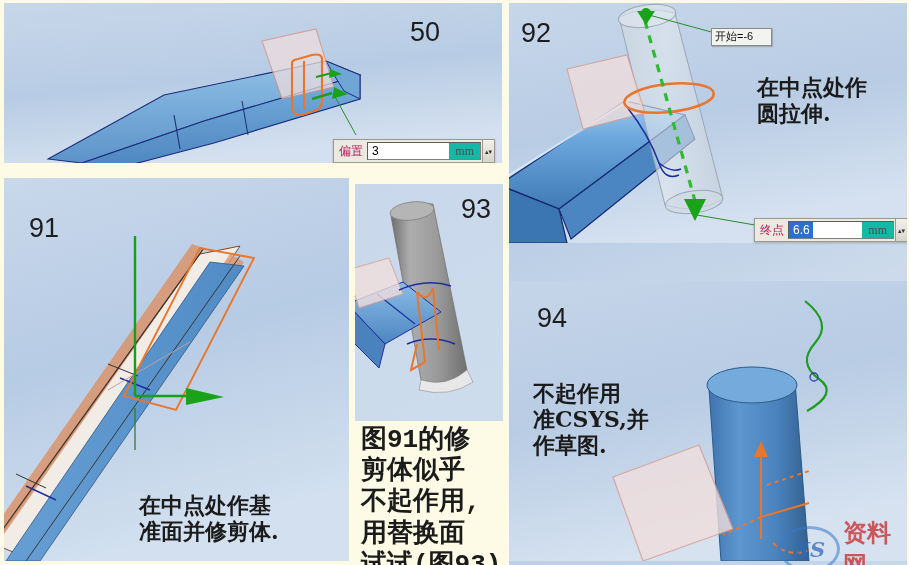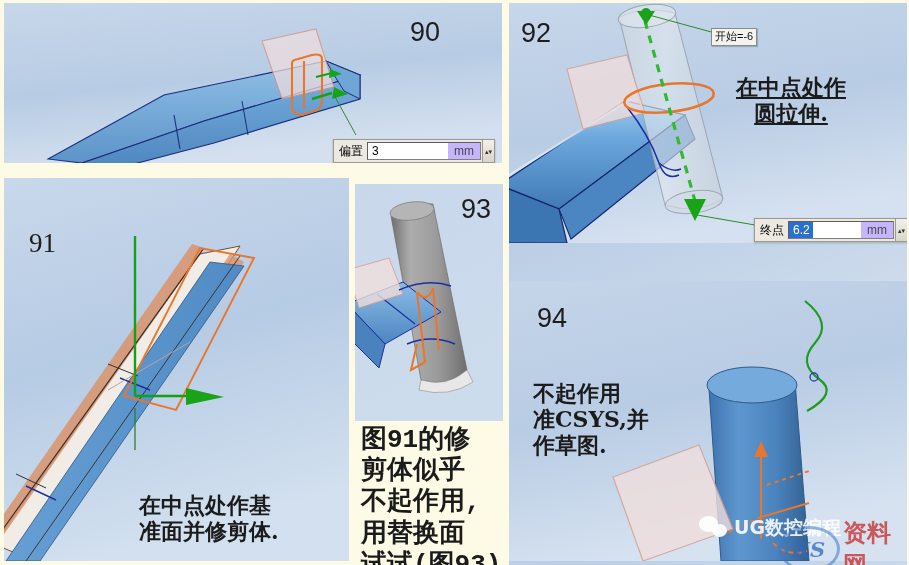--- a/index.html
+++ b/index.html
@@ -71,21 +71,21 @@
     background: #ece9e0;
     border: 1px solid #9a9a8e;
     box-shadow: 0 1px 2px rgba(0,0,0,.25);
     font-family: "Liberation Sans", sans-serif;
     font-size: 12px;
   }
   .nxfield .lbl {
     display: flex;
     align-items: center;
     padding: 0 4px 0 5px;
-    color: #000000;
+    color: #be185d;
     font-size: 12px;
     white-space: nowrap;
   }
   .nxfield .boxwrap {
     display: flex;
     align-items: stretch;
     border: 1px solid #7f7f7f;
     border-top-color: #5e5e5e;
     border-left-color: #5e5e5e;
     background: #ffffff;
@@ -104,42 +104,43 @@
   .nxfield .val.sel {
     background: #2b6fd0;
     color: #ffffff;
   }
   .nxfield .unit {
     display: flex;
     align-items: center;
     margin-left: auto;
     padding: 0 6px;
     color: #4b4b4b;
-    background: #c4b5fd;
+    background: #14b8a6;
     font-size: 12px;
+    font-family: Liberation Serif, serif;
   }
   .nxfield .spin {
     width: 11px;
     background: linear-gradient(180deg,#f2f0ea,#d8d5cb);
     border-left: 1px solid #9a9a8e;
     display: flex;
     flex-direction: column;
     align-items: center;
     justify-content: center;
     color: #333;
     font-size: 7px;
     line-height: 7px;
   }
 
   
   .callout {
     position: absolute;
     background: #f3f3f0;
     border: 1px solid #8a8a86;
-    padding: 0px 3px 1px 3px;
+    padding: 0px 18px 1px 3px;
     font-family: "Liberation Sans", sans-serif;
     font-size: 11px;
     color: #111;
     white-space: nowrap;
     box-shadow: 1px 1px 1px rgba(0,0,0,.18);
   }
 
   
   .watermark {
     position: absolute;
@@ -239,21 +240,21 @@
           <path d="M308,96 L328,90" stroke="#17a017" stroke-width="2.4"></path>
           <polygon points="330,84 344,91 328,96" fill="#19a319"></polygon>
           <path d="M312,74 L328,70" stroke="#17a017" stroke-width="2"></path>
           <polygon points="326,66 338,71 325,75" fill="#19a319"></polygon>
         </g>
 
         <path d="M330,92 L352,132" stroke="#2a8a2a" stroke-width="1" fill="none"></path>
       </svg>
     </div>
 
-    <div class="fignum" style="right:62px; top:14px;">90</div>
+    <div class="fignum" style="right:62px; top:14px;">50</div>
 
 
     <div class="nxfield" style="left:329px; top:136px; width:160px;">
       <span class="lbl">偏置</span>
       <span class="boxwrap">
         <span class="val">3</span>
         <span class="unit">mm</span>
       </span>
       <span class="spin">▴▾</span>
     </div>
@@ -301,21 +302,21 @@
 
         <g>
           <path d="M131,58 L131,218" stroke="#17a017" stroke-width="2.4"></path>
           <path d="M131,230 L131,272" stroke="#2f7d2f" stroke-width="1.6" opacity=".8"></path>
           <path d="M131,218 L184,218" stroke="#17a017" stroke-width="2.4"></path>
           <polygon points="182,210 220,219 182,227" fill="#19a319"></polygon>
         </g>
       </svg>
     </div>
 
-    <div class="fignum" style="left:25px; top:50px;font-family:Liberation Serif, serif;">91</div>
+    <div class="fignum" style="left:25px; top:35px;">91</div>
 
     <div class="note" style="left:135px; bottom:16px;">在中点处作基
 准面并修剪体.</div>
   </div>
 
   <div class="panel cream" style="left:355px; top:184px; width:148px; height:441px;">
     <div class="viewport" style="height:237px;">
       <svg width="148" height="237" viewBox="0 0 148 237">
         <defs>
           <linearGradient id="p93bg" x1="0" y1="0" x2="0.3" y2="1">
@@ -364,21 +365,21 @@
 
     <div class="fignum" style="right:12px; top:10px;">93</div>
 
     <div class="note caption" style="left:6px; top:241px;">图91的修
 剪体似乎
 不起作用,
 用替换面
 试试(图93)</div>
   </div>
 
-  <div class="panel" style="left:509px; top:3px; width:398px; height:296px;text-align:center;">
+  <div class="panel" style="left:509px; top:3px; width:398px; height:296px;">
     <div class="viewport" style="height:240px;">
       <svg width="398" height="240" viewBox="0 0 398 240">
         <defs>
           <linearGradient id="p92bg" x1="0" y1="0" x2="0.3" y2="1">
             <stop offset="0" stop-color="#c7d7ea"></stop>
             <stop offset="0.55" stop-color="#b8cce4"></stop>
             <stop offset="1" stop-color="#d5e1f0"></stop>
           </linearGradient>
           <linearGradient id="cyl92" x1="0" y1="0" x2="1" y2="0">
             <stop offset="0" stop-color="#ccd5df" stop-opacity=".72"></stop>
@@ -426,29 +427,29 @@
           <polygon points="175,196 197,196 186,218" fill="#19a319"></polygon>
         </g>
 
         <path d="M140,12 L206,30" stroke="#2a8a2a" stroke-width="1" fill="none"></path>
         <path d="M188,212 L246,222" stroke="#2a8a2a" stroke-width="1" fill="none"></path>
       </svg>
     </div>
 
     <div class="fignum" style="left:12px; top:15px;">92</div>
 
-    <div class="note" style="left:227px; top:72px;text-decoration:underline;">在中点处作
+    <div class="note" style="left:248px; top:72px;">在中点处作
 圆拉伸.</div>
 
     <div class="callout" style="left:202px; top:25px;">开始=-6</div>
 
     <div class="nxfield" style="left:245px; top:215px; width:152px;">
       <span class="lbl">终点</span>
       <span class="boxwrap">
-        <span class="val sel">6.2</span>
+        <span class="val sel">6.6</span>
         <span class="unit">mm</span>
       </span>
       <span class="spin">▴▾</span>
     </div>
   </div>
 
   <div class="panel" style="left:509px; top:281px; width:398px; height:362px;">
     <div class="viewport" style="height:280px;">
       <svg width="398" height="280" viewBox="0 0 398 280">
         <defs>
@@ -487,27 +488,20 @@
       </svg>
     </div>
 
     <div class="fignum" style="left:28px; top:22px;">94</div>
 
     <div class="note" style="left:24px; top:100px;">不起作用
 准CSYS,并
 作草图.</div>
   </div>
 
-  <div class="watermark" style="left:699px; top:515px;">
-    <span class="wc-logo">
-      <span class="b1"></span>
-        <span class="b2"></span>
-    </span>
-    <span class="wm-text">UG数控编程</span>
-  </div>
 
   <div class="wm2" style="left:779px; top:517px;">
     <span class="xs">XS</span>
     <span class="zl">资料网</span>
 
   </div>
 
 </div>
 
 </body></html>

